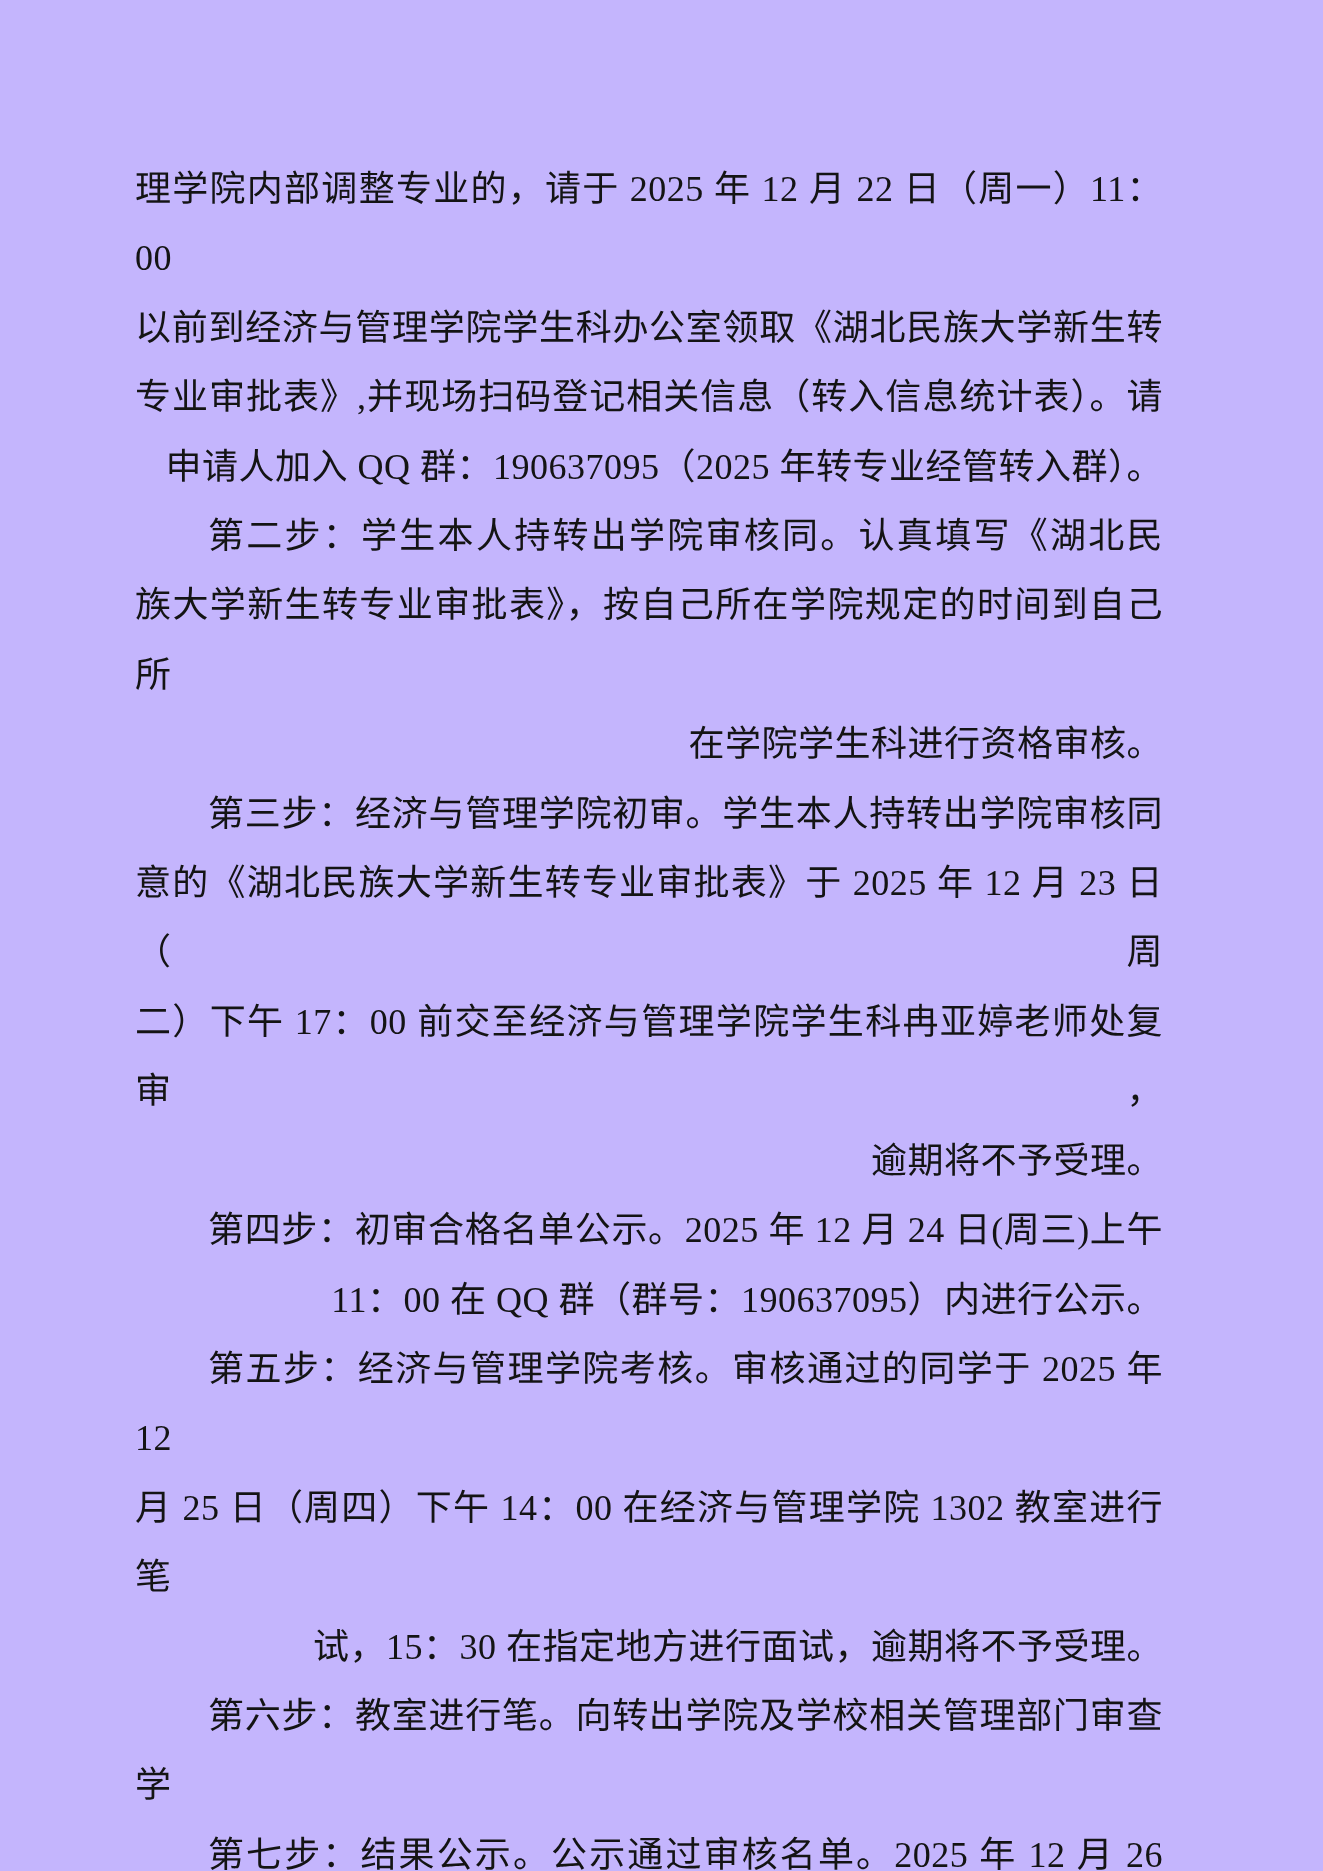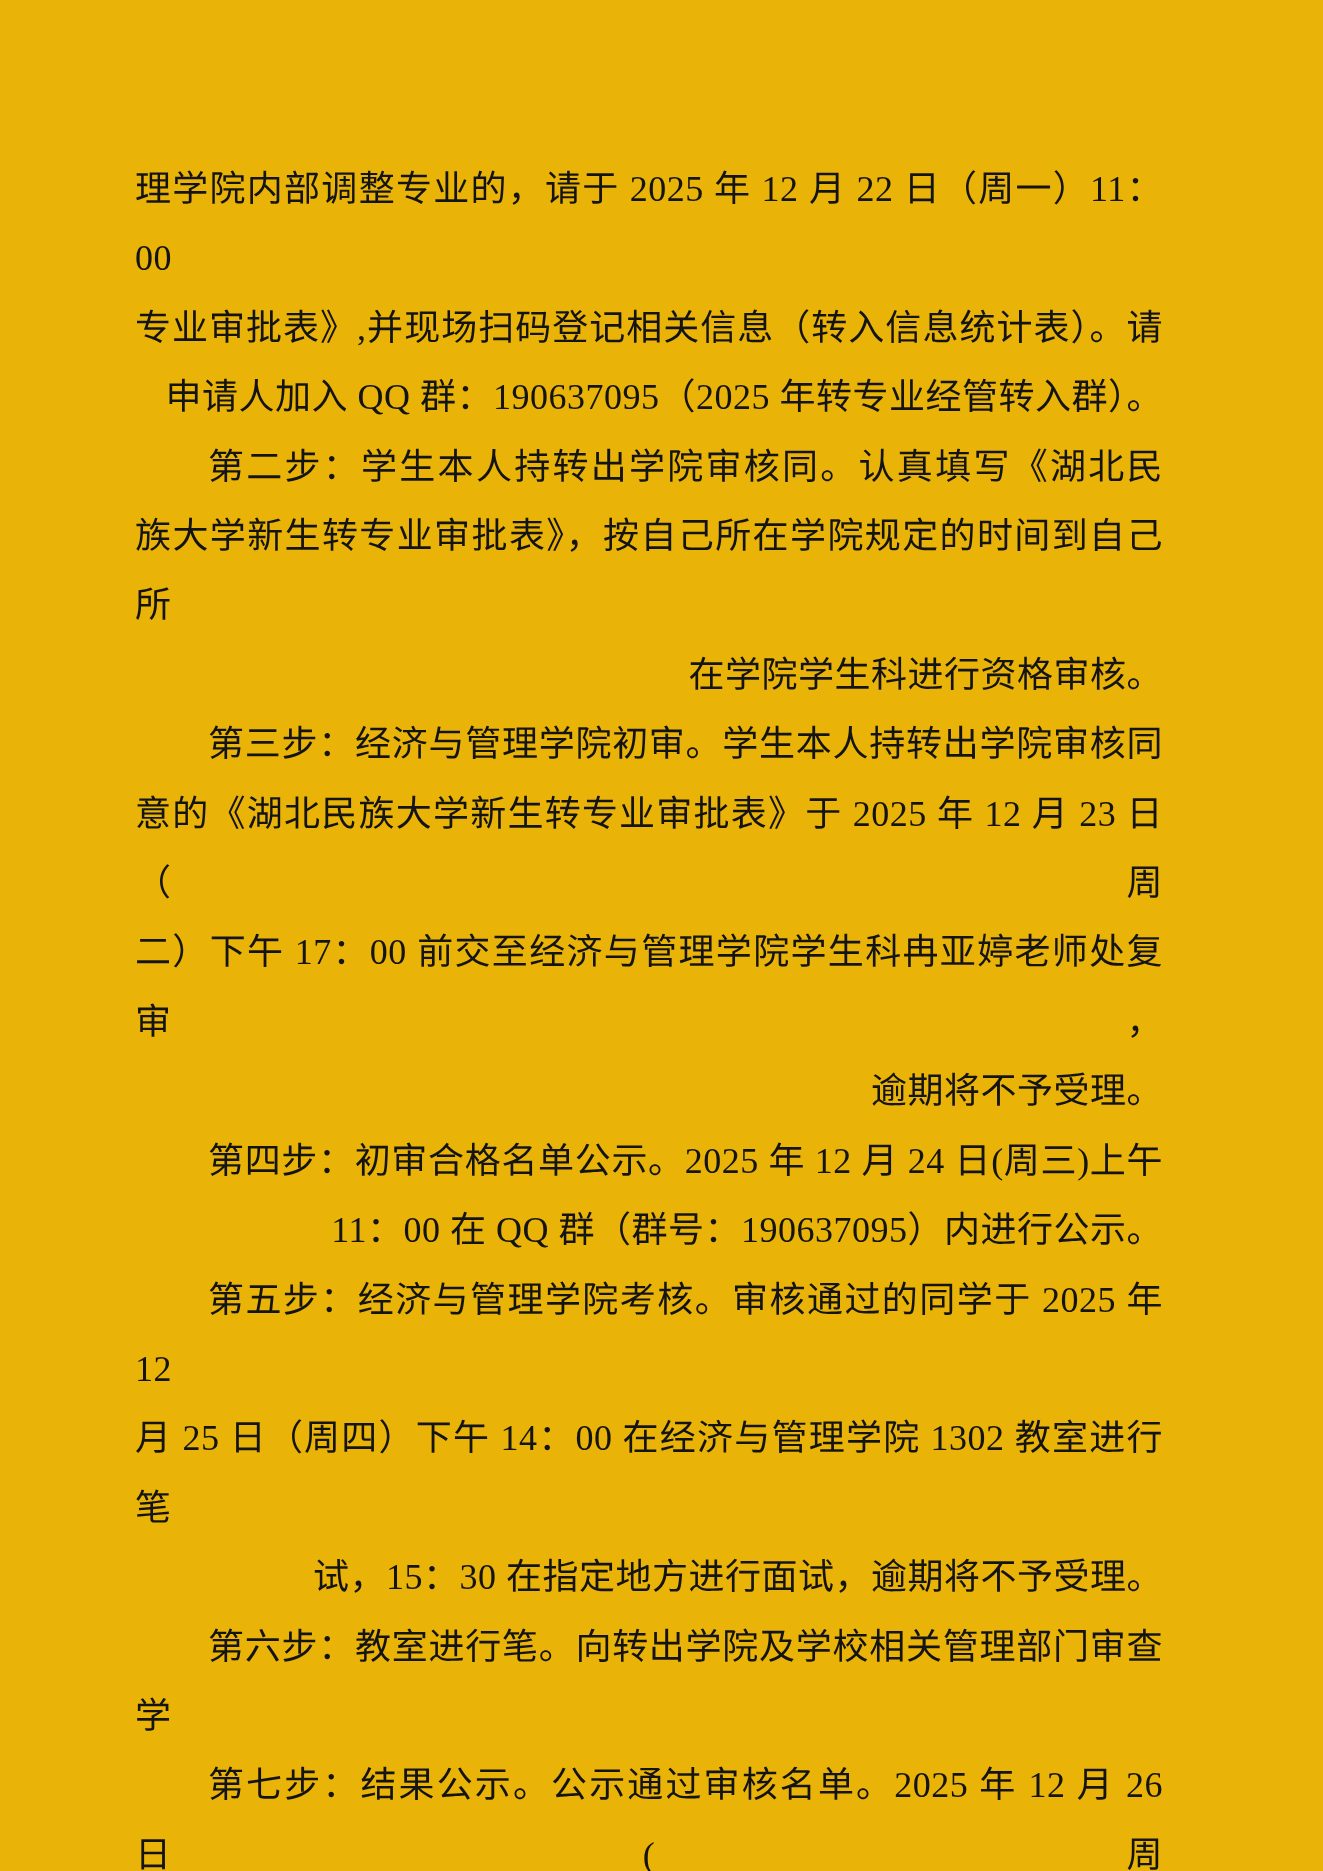--- a/index.html
+++ b/index.html
@@ -4,21 +4,21 @@
 <style>
   html, body {
     margin: 0;
     padding: 0;
     background: #ffffff;
   }
   .page {
     position: relative;
     width: 1323px;
     height: 1871px;
-    background: #eab308;
+    background: #c4b5fd;
     overflow: hidden;
     font-family: "Liberation Serif", "DejaVu Serif", serif;
   }
   .text-block {
     position: absolute;
     left: 135px;
     top: 155px;
     width: 1028px;
     font-size: 36px;
     line-height: 69.4px;
@@ -38,20 +38,21 @@
   .in {
     text-indent: 73px;
   }
 </style>
 </head>
 <body>
 
 <div class="page">
   <div class="text-block">
     <div class="line jl">理学院内部调整专业的，请于 2025 年 12 月 22 日（周一）11：00</div>
+    <div class="line jl">以前到经济与管理学院学生科办公室领取《湖北民族大学新生转</div>
     <div class="line jl">专业审批表》,并现场扫码登记相关信息（转入信息统计表）。请</div>
     <div class="line">申请人加入 QQ 群：190637095（2025 年转专业经管转入群）。</div>
     <div class="line in jl">第二步：学生本人持转出学院审核同。认真填写《湖北民</div>
     <div class="line jl">族大学新生转专业审批表》，按自己所在学院规定的时间到自己所</div>
     <div class="line">在学院学生科进行资格审核。</div>
     <div class="line in jl">第三步：经济与管理学院初审。学生本人持转出学院审核同</div>
     <div class="line jl">意的《湖北民族大学新生转专业审批表》于 2025 年 12 月 23 日（周</div>
     <div class="line jl">二）下午 17：00 前交至经济与管理学院学生科冉亚婷老师处复审，</div>
     <div class="line">逾期将不予受理。</div>
     <div class="line in jl">第四步：初审合格名单公示。2025 年 12 月 24 日(周三)上午</div>

